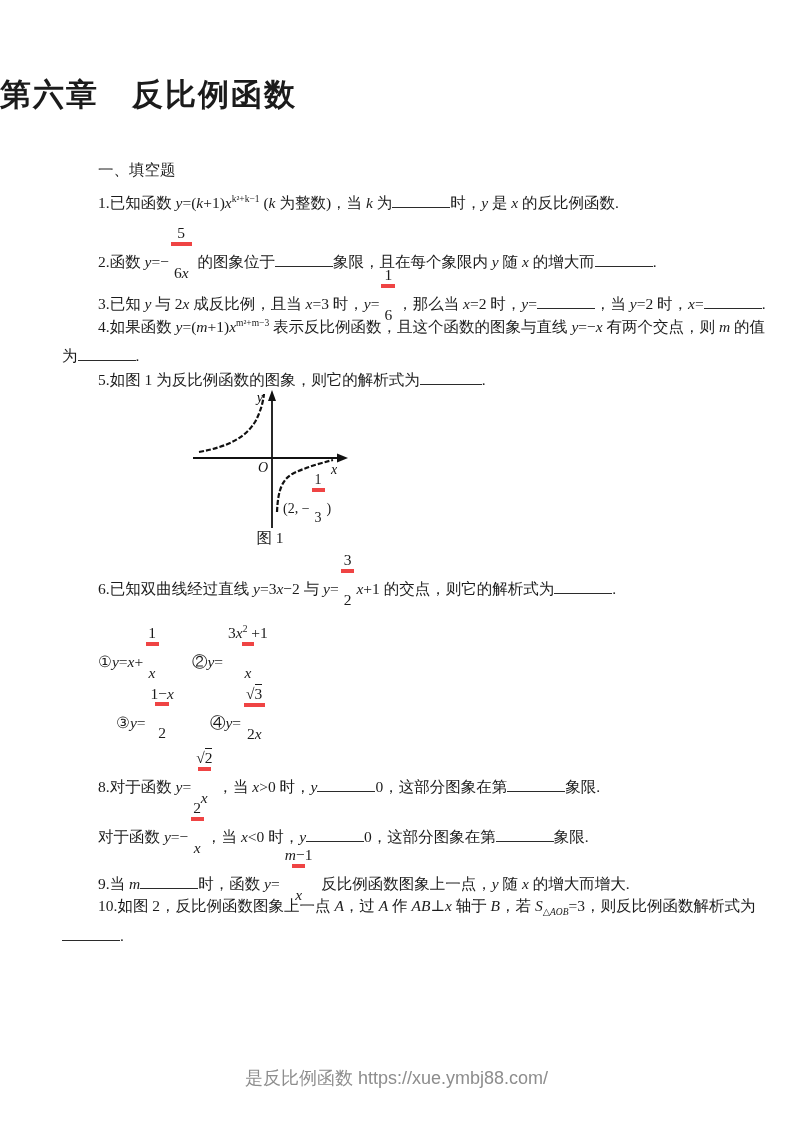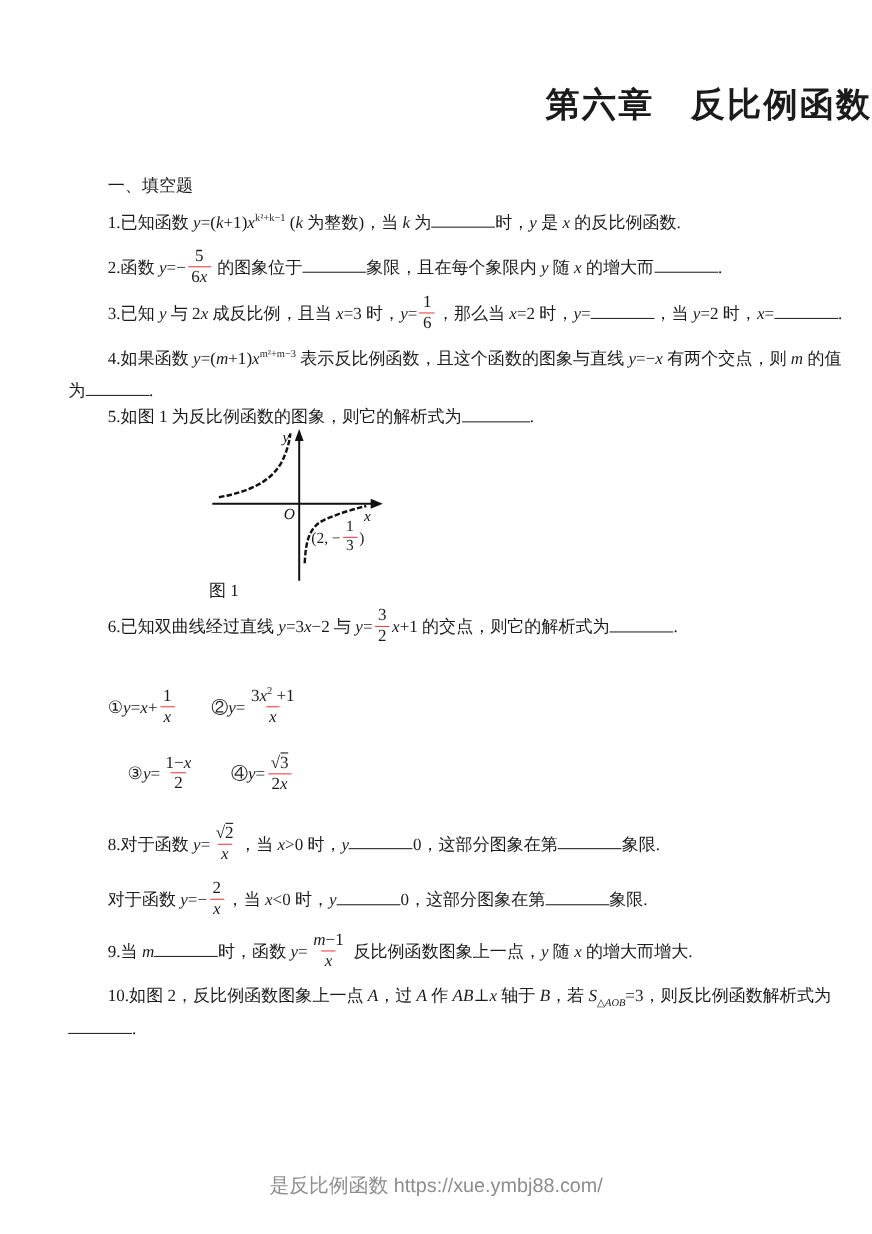--- a/index.html
+++ b/index.html
@@ -1,28 +1,28 @@
 <!DOCTYPE html>
 <html><head>
 <meta charset="utf-8">
 <style>
   *{box-sizing:border-box;margin:0;padding:0;}
   html,body{background:#fff;}
   body{width:793px;height:1122px;font-family:"Liberation Serif","DejaVu Serif",serif;color:#1b1b1b;}
   .page{position:relative;width:793px;height:1122px;background:#ffffff;overflow:hidden;}
-  .title{position:absolute;top:74px;left:0;width:100%;text-align:right;font-size:31px;font-weight:bold;letter-spacing:2px;}
+  .title{position:absolute;top:74px;left:0;width:100%;text-align:left;font-size:31px;font-weight:bold;letter-spacing:2px;}
   .para{position:absolute;font-size:15.5px;line-height:1.35;white-space:nowrap;}
   .seg{font-style:normal;}
   .it{font-style:italic;}
   sup.sup{font-size:9.5px;vertical-align:super;line-height:0;}
   sub.sub{font-size:9.5px;font-style:italic;vertical-align:sub;line-height:0;}
   .blank{display:inline-block;border-bottom:1px solid #2b2b2b;height:14px;vertical-align:baseline;}
   .frac{display:inline-flex;flex-direction:column;align-items:center;vertical-align:middle;margin:0 2px;position:relative;top:-2px;}
   .frac .num{display:block;padding:0 3px;line-height:1.15;}
-  .frac .den{display:block;border-top:1px solid #ef4444;padding:0 3px;line-height:1.15;}
+  .frac .den{display:block;border-top:4px solid #ef4444;padding:18px 3px;line-height:1.15;}
   .sqrt{display:inline-block;white-space:nowrap;}
   .sqrt .rad{display:inline-block;}
   .sqrt .radicand{display:inline-block;border-top:1px solid #1b1b1b;}
   .graph{position:absolute;width:170px;height:142px;}
   .graph svg{position:absolute;left:0;top:0;}
   .graph .axis-label{font-family:"Liberation Serif","DejaVu Serif",serif;font-style:italic;font-size:14px;fill:#111;}
   .point-label{position:absolute;left:98px;top:84px;font-size:14px;white-space:nowrap;}
   .caption{font-size:15.5px;}
   .footer{position:absolute;top:1066px;left:0;width:100%;text-align:center;
           font-family:"Liberation Sans","DejaVu Sans",sans-serif;font-size:18px;color:#8d8d8d;}
@@ -60,21 +60,21 @@
       <text x="78" y="12" text-anchor="end" class="axis-label">y</text>
       <text x="146" y="84" class="axis-label">x</text>
       <text x="83" y="82" text-anchor="end" class="axis-label">O</text>
     </svg>
     <div class="point-label"><span class="seg">(2, −</span><span class="frac">
           <span class="num"><span class="seg">1</span></span>
           <span class="den"><span class="seg">3</span></span>
         </span><span class="seg">)</span></div>
   </div>
 
-  <p class="para caption" style="top:528px;left:190px;width:160px;">图 1</p>
+  <p class="para caption" style="top:528px;left:190px;width:160px;text-align:center">图 1</p>
 
   <p class="para" style="top:553px;left:98px"><span class="seg">6.已知双曲线经过直线 </span><span class="seg it">y</span><span class="seg">=3</span><span class="seg it">x</span><span class="seg">−2 与 </span><span class="seg it">y</span><span class="seg">=</span><span class="frac">
         <span class="num"><span class="seg">3</span></span>
         <span class="den"><span class="seg">2</span></span>
       </span><span class="seg it">x</span><span class="seg">+1 的交点，则它的解析式为</span><span class="blank" style="width: 58px;"></span><span class="seg">.</span></p>
   <p class="para" style="top:626px;left:98px"><span class="seg">①</span><span class="seg it">y</span><span class="seg">=</span><span class="seg it">x</span><span class="seg">+</span><span class="frac">
         <span class="num"><span class="seg">1</span></span>
         <span class="den"><span class="seg it">x</span></span>
       </span><span class="seg">　　</span><span class="seg">②</span><span class="seg it">y</span><span class="seg">=</span><span class="frac">
         <span class="num"><span class="seg">3</span><span class="seg it">x</span><sup class="sup">2</sup><span class="seg"> +1</span></span>

